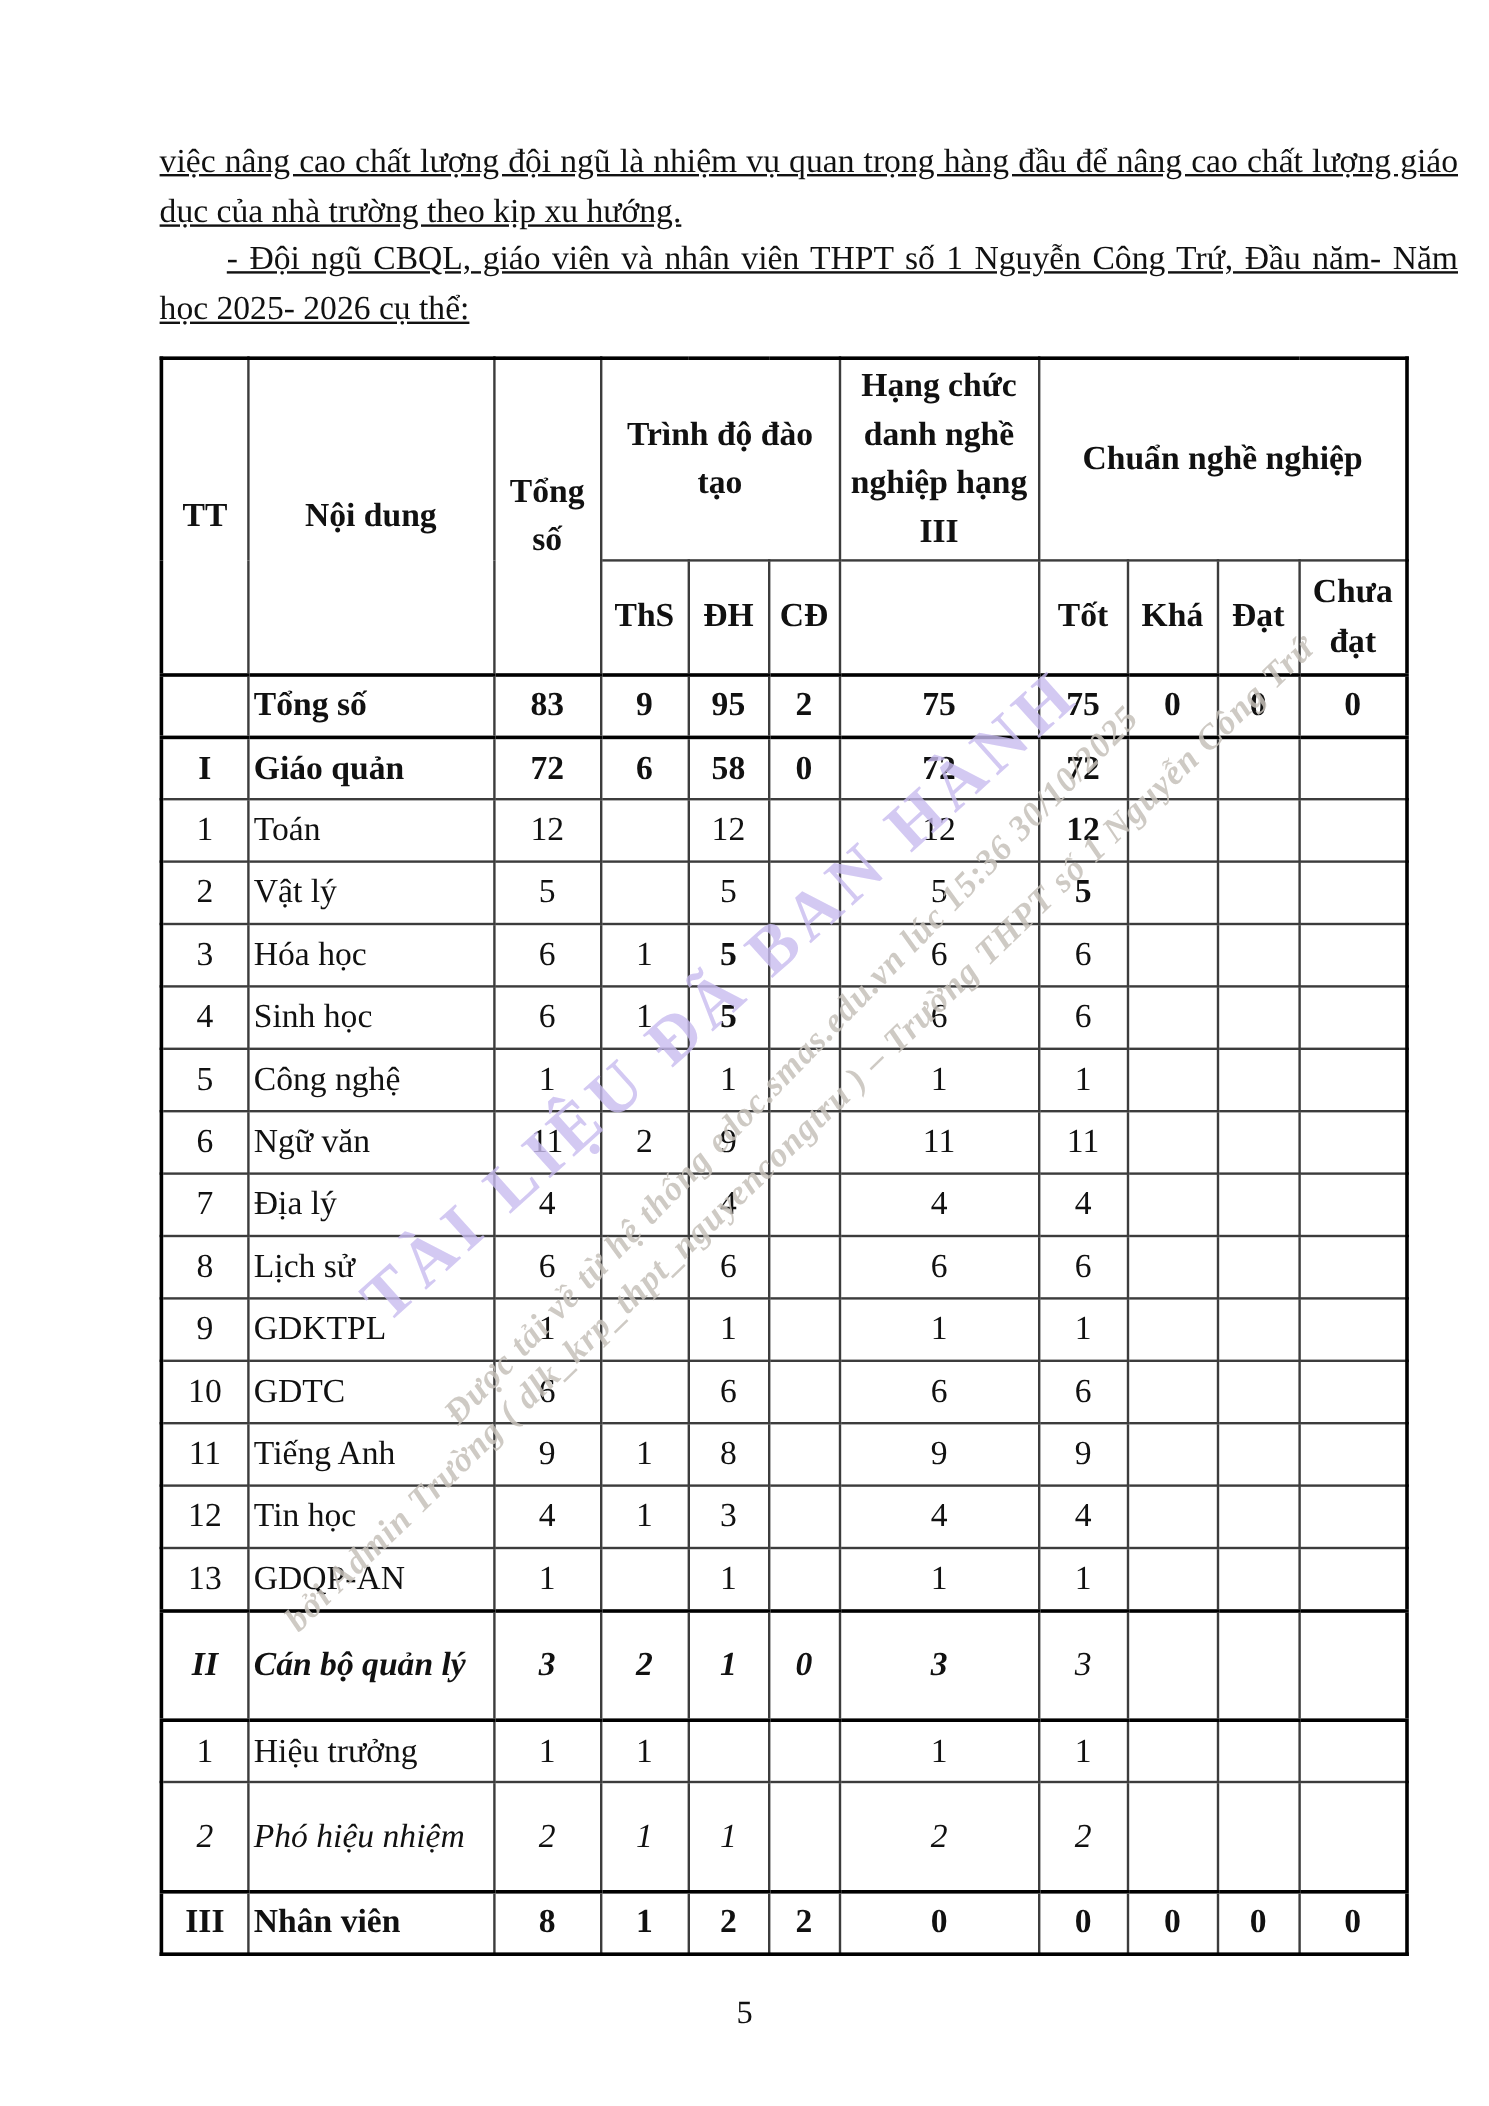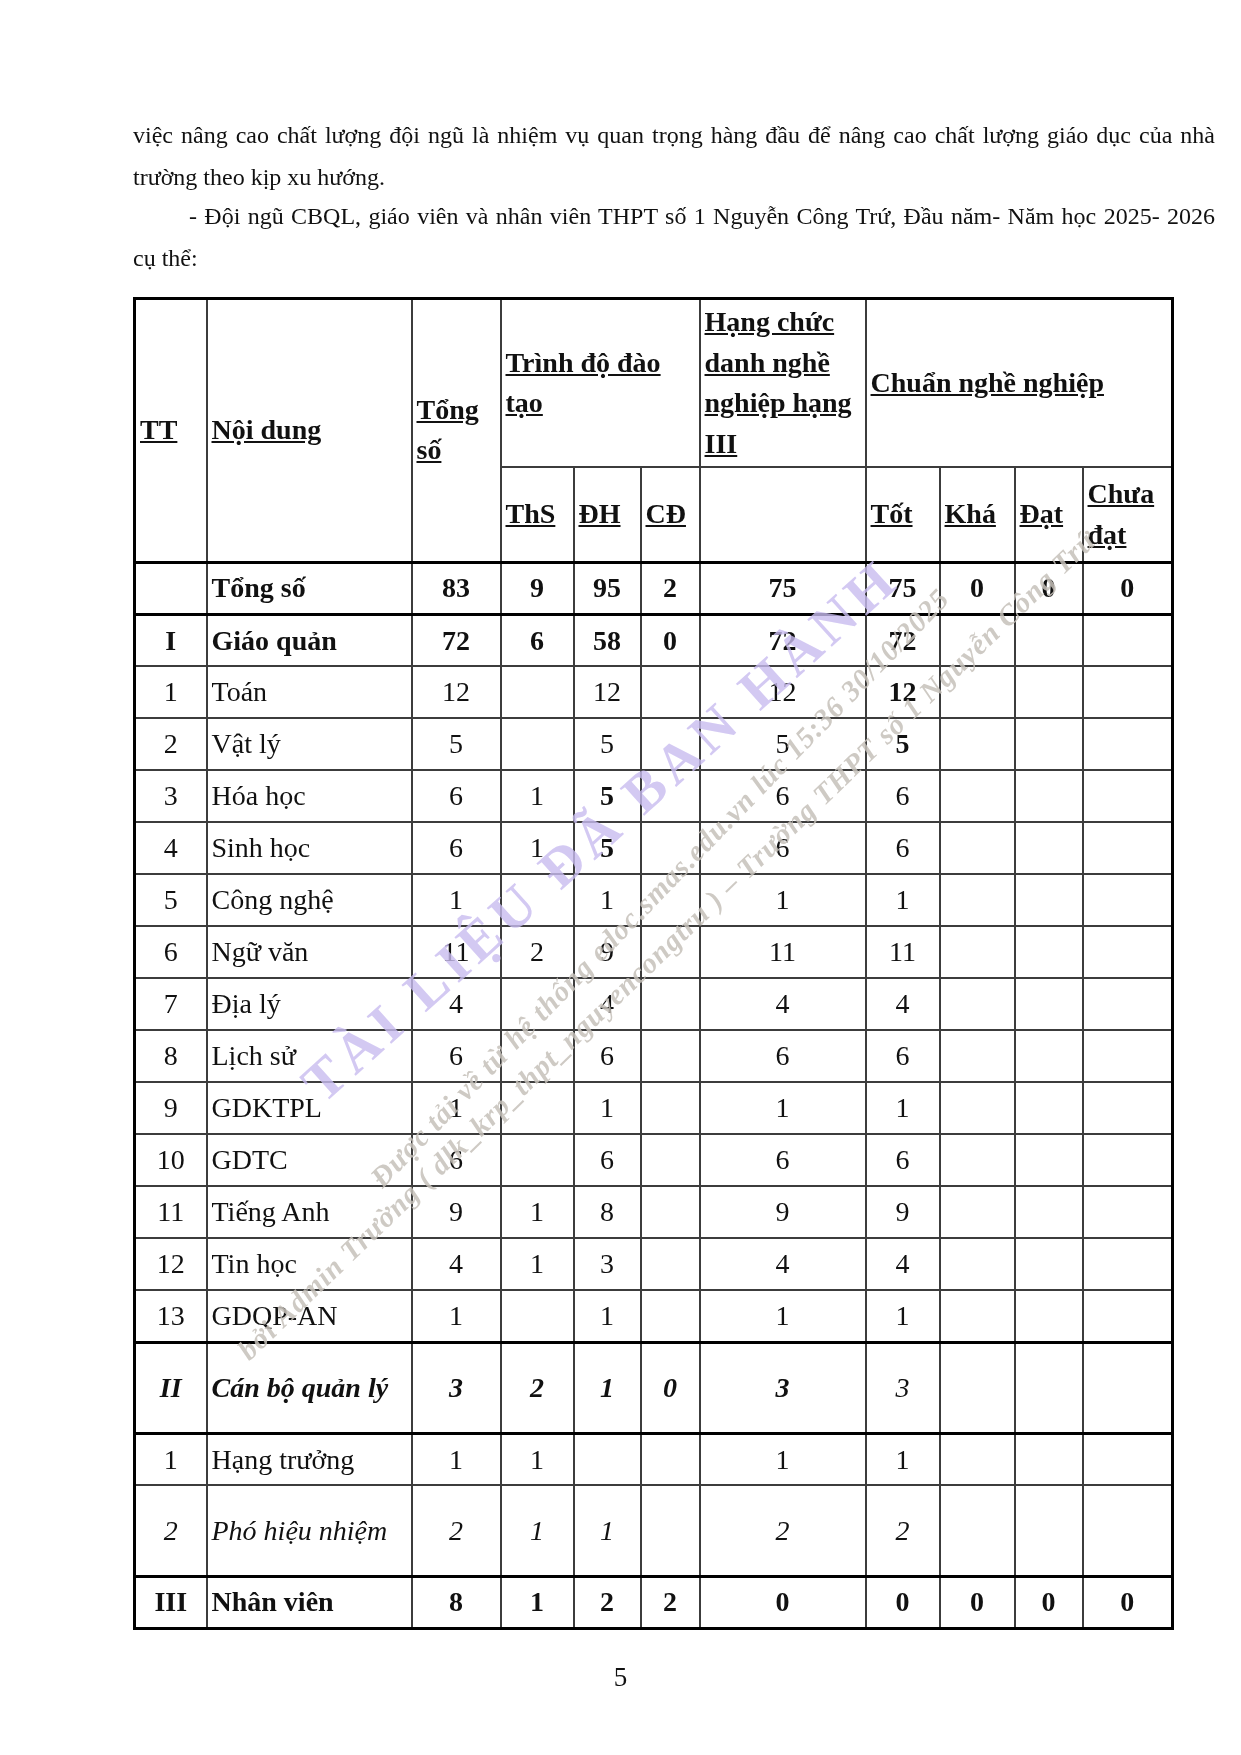--- a/index.html
+++ b/index.html
@@ -3,38 +3,38 @@
 <meta charset="utf-8">
 <style>
   html,body{margin:0;padding:0;background:#ffffff;}
   body{
     width:1241px;height:1755px;position:relative;overflow:hidden;
     font-family:"Liberation Serif","DejaVu Serif",serif;
     color:#111;
   }
   .para{
     position:absolute;left:133px;width:1082px;margin:0;
-    font-size:24px;line-height:42px;text-align:justify;
+    font-size:28px;line-height:42px;text-align:justify;text-decoration:underline;
   }
   .p1{top:114px;}
   .p2{top:195px;text-indent:56px;}
   table.doc{
     position:absolute;left:133px;top:297px;
     border-collapse:collapse;table-layout:fixed;width:1039px;
     font-size:28px;
   }
   table.doc th, table.doc td{
     border:2px solid #3c3c3c;
     vertical-align:middle;padding:2px 4px;
     background:transparent;
   }
   table.doc{border:3px solid #000;}
   table.doc thead tr.h1{height:166px;}
   table.doc thead tr.h2{height:95px;}
-  table.doc th{font-weight:bold;text-align:left;line-height:1.45;text-decoration:underline;}
+  table.doc th{font-weight:bold;text-align:center;line-height:1.45;}
   table.doc thead tr.h2 th{border-top-color:#3c3c3c;}
   table.doc tbody tr{height:52px;}
   table.doc tbody tr.tall{height:91px;font-style:italic;}
   table.doc tbody tr.heavy-top td{border-top:3px solid #000;}
   td.tt{text-align:center;}
   td.label{text-align:left;padding-left:14px;line-height:1.35;}
   td.num{text-align:center;}
   tr.bold-row td{font-weight:bold;}
   td.b, td.bold-label{font-weight:bold;}
   .pageno{
@@ -298,21 +298,21 @@
         <td class="num b">1</td>
         <td class="num b">0</td>
         <td class="num b">3</td>
         <td class="num">3</td>
         <td class="num"></td>
         <td class="num"></td>
         <td class="num"></td>
       </tr>
       <tr class="heavy-top">
         <td class="tt">1</td>
-        <td class="label">Hạng trưởng</td>
+        <td class="label">Hiệu trưởng</td>
         <td class="num">1</td>
         <td class="num">1</td>
         <td class="num"></td>
         <td class="num"></td>
         <td class="num">1</td>
         <td class="num">1</td>
         <td class="num"></td>
         <td class="num"></td>
         <td class="num"></td>
       </tr>

